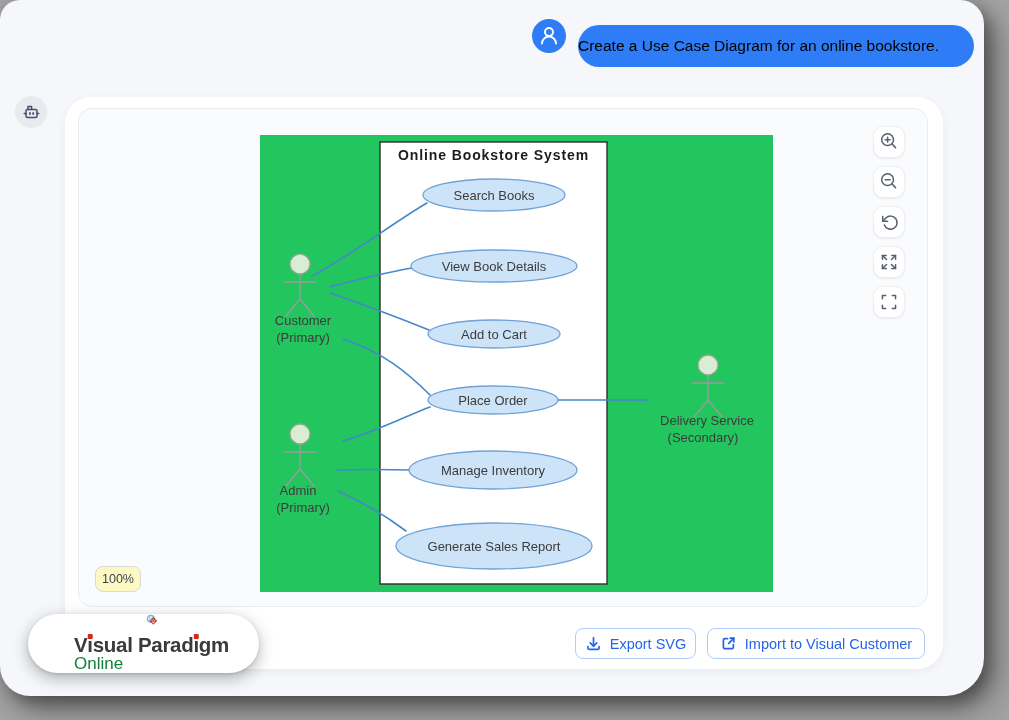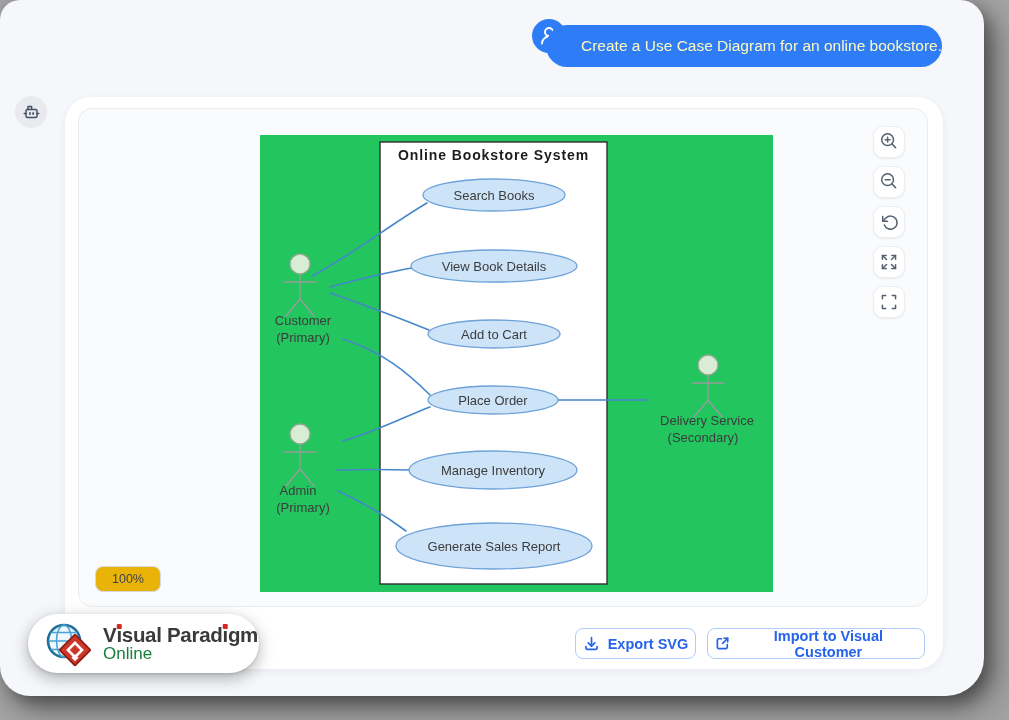--- a/index.html
+++ b/index.html
@@ -18,23 +18,23 @@
   
   .bot-avatar {
     position:absolute; left:15px; top:96px; width:32px; height:32px;
     border-radius:50%; background:#e8eaee; display:flex; align-items:center; justify-content:center;
   }
   .user-avatar {
     position:absolute; left:532px; top:19px; width:34px; height:34px;
     border-radius:50%; background:#2e7df6; display:flex; align-items:center; justify-content:center;
   }
   .chat-bubble {
-    position:absolute; left:546px; top:25px; width:396px; height:42px;
-    background:#2e7df6; border-radius:21px; color:#fef9c3;
-    font-size:15.5px; line-height:42px; text-align:right;
+    position:absolute; left:578px; top:25px; width:396px; height:42px;
+    background:#2e7df6; border-radius:21px; color:#000000;
+    font-size:15.5px; line-height:42px; text-align:left;
   }
   
   .card {
     position:absolute; left:65px; top:97px; width:878px; height:572px;
     background:#ffffff; border-radius:26px;
     box-shadow:0 2px 8px rgba(20,30,60,.06);
   }
   .panel {
     position:absolute; left:78px; top:108px; width:850px; height:499px;
     background:#fafbfd; border:1px solid #e9ebef; border-radius:14px;
@@ -49,40 +49,40 @@
   
   .view-controls { position:absolute; left:873px; top:126px; display:flex; flex-direction:column; gap:8px; }
   .vc-btn {
     width:32px; height:32px; background:#fff; border:1px solid #eceef2; border-radius:10px;
     padding:0; display:flex; align-items:center; justify-content:center;
     box-shadow:0 1px 2px rgba(0,0,0,.07); cursor:pointer;
   }
   .vc-btn svg { stroke:#57606f; fill:none; stroke-width:1.6; stroke-linecap:round; stroke-linejoin:round; }
   
   .zoom-badge {
-    position:absolute; left:95px; top:566px; width:66px; height:26px;
-    background:#eab308; border:1px solid #d7d9de; border-radius:8px;
+    position:absolute; left:95px; top:566px; width:46px; height:26px;
+    background:#fef9c3; border:1px solid #d7d9de; border-radius:8px;
     font-size:12.5px; color:#3b4350; display:flex; align-items:center; justify-content:center;
   }
   
   .ft-btn {
     position:absolute; top:628px; height:31px; background:#fff;
     border:1px solid #b0ccfb; border-radius:8px; color:#2563eb;
-    font-size:14.5px; font-weight:700; font-family:inherit;
+    font-size:14.5px; font-weight:400; font-family:inherit;
     display:flex; align-items:center; justify-content:center; gap:8px; cursor:pointer;
   }
   .ft-btn svg { stroke:#2563eb; fill:none; stroke-width:1.6; stroke-linecap:round; stroke-linejoin:round; }
   .export-btn { left:575px; width:121px; }
   .import-btn { left:707px; width:218px; }
   
   .brand-pill {
     position:absolute; left:28px; top:614px; width:231px; height:59px;
     background:#fff; border-radius:30px; z-index:5;
     box-shadow:0 5px 16px rgba(0,0,0,.30), 0 1px 3px rgba(0,0,0,.12);
-    display:flex; align-items:center; padding-left:16px; gap:9px; cursor:pointer;
+    display:flex; align-items:center; padding-left:16px; gap:9px; cursor:pointer;flex-direction:column;
   }
   .brand-text { display:flex; flex-direction:column; }
   .brand-line1 { font-size:20.5px; font-weight:bold; color:#3a3a3a; line-height:21px; letter-spacing:-0.3px; }
   .brand-line2 { font-size:17px; color:#15803d; line-height:18px; }
   .idot { position:relative; }
   .idot::before {
     content:''; position:absolute; left:50%; transform:translateX(-50%);
     top:1px; width:4.5px; height:4.5px; background:#d6281e; border-radius:1px;
   }
 </style>

